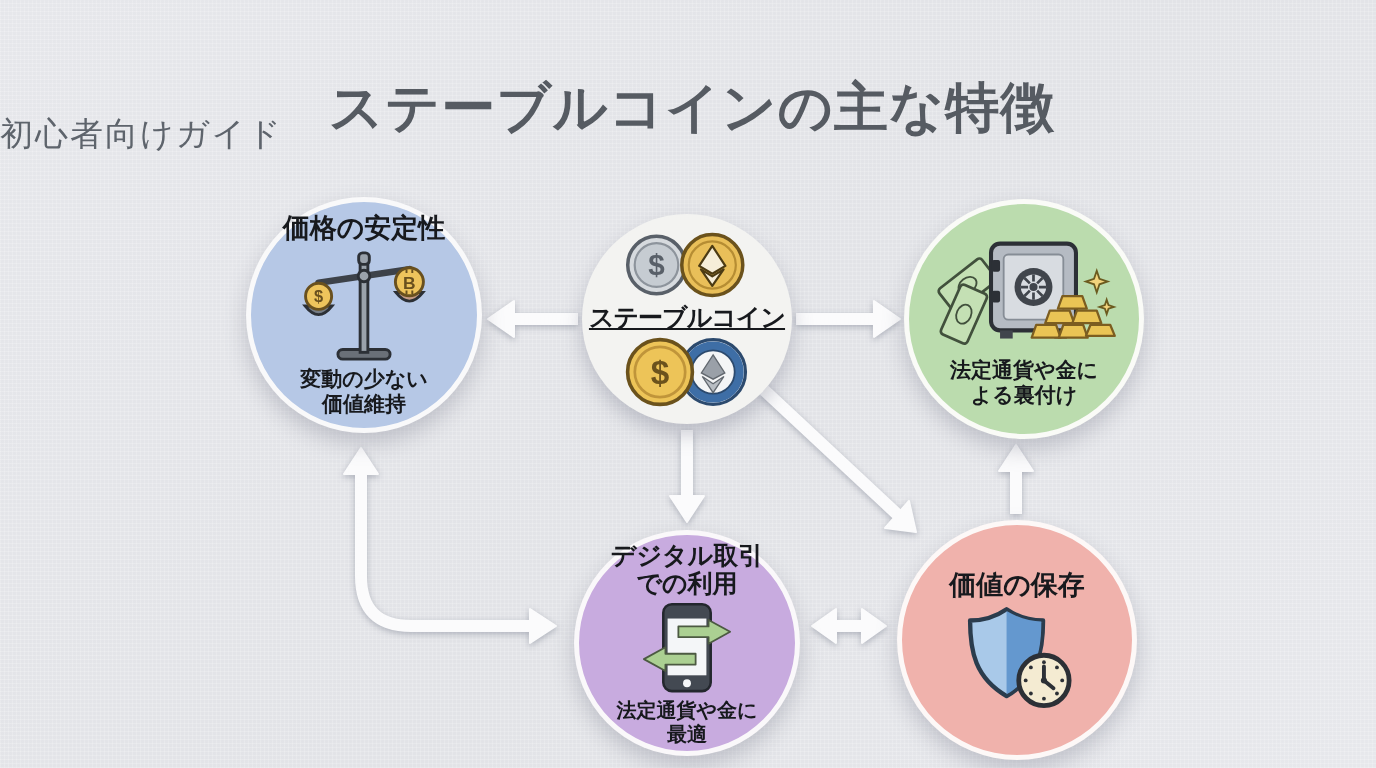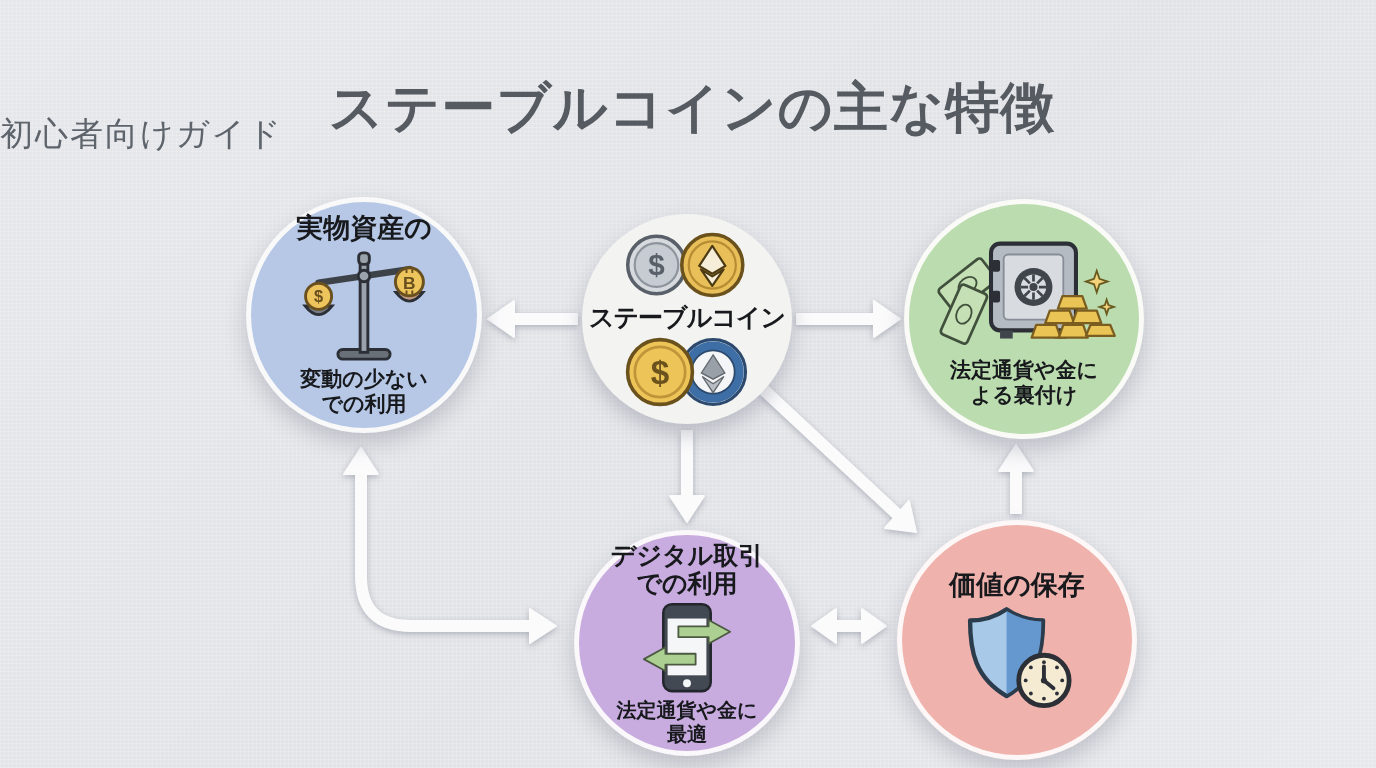--- a/index.html
+++ b/index.html
@@ -48,21 +48,21 @@
   #node-digital{left:574px;top:530px;width:226px;height:226px;}
   #node-digital .node-title{font-size:25px;}
   #node-digital .node-desc,#node-store .node-desc{font-size:20px;}
   #node-store{left:897px;top:520px;width:240px;height:240px;}
   #node-center{
     left:582px;top:214px;width:210px;height:210px;
     border:none;box-shadow:0 10px 20px rgba(108,112,132,.35);
     gap:2px;
   }
   .center-label{
-    font-size:25px;font-weight:800;color:#17191d;letter-spacing:-1px;white-space:nowrap;
+    font-size:25px;font-weight:800;color:#17191d;letter-spacing:-1px;white-space:nowrap;text-decoration:underline;
   }
   .icon{display:block;}
 </style>
 </head>
 <body>
 
 <div class="canvas">
 
   <h1 class="title">ステーブルコインの主な特徴</h1>
   <div class="subtitle">初心者向けガイド</div>
@@ -94,39 +94,39 @@
       <polygon class="head" points="344,474 361,448 378,474"></polygon>
       <polygon class="head" points="530,609 556,626 530,643"></polygon>
     </g>
     <g>
       <path class="shaft" d="M1016,514 L1016,469"></path>
       <polygon class="head" points="999,471 1016,445 1033,471"></polygon>
     </g>
   </svg>
 
   <div class="node" id="node-stability" style="background: rgb(182, 200, 230);">
-    <div class="node-title">実物資産の</div>
+    <div class="node-title">価格の安定性</div>
     <svg class="icon" width="126" height="114" viewBox="0 0 126 118">
       <rect x="36" y="105" width="54" height="10" rx="5" fill="#6a7078" stroke="#2c3036" stroke-width="3"></rect>
       <rect x="59" y="16" width="8" height="92" fill="#9aa2ab" stroke="#2c3036" stroke-width="3"></rect>
       <rect x="57.5" y="5" width="11" height="12" rx="4" fill="#9aa2ab" stroke="#2c3036" stroke-width="3"></rect>
       <path d="M16,36 L110,22" stroke="#3d4249" stroke-width="7" stroke-linecap="round" fill="none"></path>
       <circle cx="63" cy="29" r="6" fill="#9aa2ab" stroke="#2c3036" stroke-width="3"></circle>
       <path d="M16,36 L6,60 M16,36 L26,60" stroke="#2c3036" stroke-width="2.5" fill="none"></path>
       <path d="M2,60 Q16,78 30,60 Z" fill="#757c85" stroke="#2c3036" stroke-width="3"></path>
       <circle cx="16" cy="50" r="13.5" fill="#eec45c" stroke="#69501e" stroke-width="3"></circle>
       <text x="16" y="56" text-anchor="middle" font-size="17" font-weight="bold" fill="#69501e">$</text>
       <path d="M110,22 L100,46 M110,22 L120,46" stroke="#2c3036" stroke-width="2.5" fill="none"></path>
       <path d="M96,46 Q110,64 124,46 Z" fill="#c39a85" stroke="#2c3036" stroke-width="3"></path>
       <circle cx="110" cy="35" r="14.5" fill="#eec45c" stroke="#69501e" stroke-width="3"></circle>
       <text x="110" y="42" text-anchor="middle" font-size="18" font-weight="bold" fill="#69501e">B</text>
       <path d="M107,26 v-4 M113,26 v-4 M107,48 v-4 M113,48 v-4" stroke="#69501e" stroke-width="2" fill="none"></path>
     </svg>
     <div class="node-desc">変動の少ない
-での利用</div>
+価値維持</div>
   </div>
 
   <div class="node" id="node-center" style="background: rgb(243, 243, 241);">
     <svg class="icon" width="132" height="68" viewBox="0 0 150 78">
       <circle cx="40" cy="39" r="33" fill="#d6dade" stroke="#596069" stroke-width="4"></circle>
       <circle cx="40" cy="39" r="25" fill="#c6ccd2" stroke="#8d949c" stroke-width="2.5"></circle>
       <text x="40" y="51" text-anchor="middle" font-size="34" font-weight="bold" fill="#596069">$</text>
       <circle cx="104" cy="39" r="35" fill="#e9bf59" stroke="#6b521c" stroke-width="4"></circle>
       <circle cx="104" cy="39" r="27" fill="none" stroke="#b68d33" stroke-width="2.5"></circle>
       <path d="M104,17 L119,40 L104,49 L89,40 Z" fill="#f6eed8" stroke="#4c3b13" stroke-width="2.5" stroke-linejoin="round"></path>

